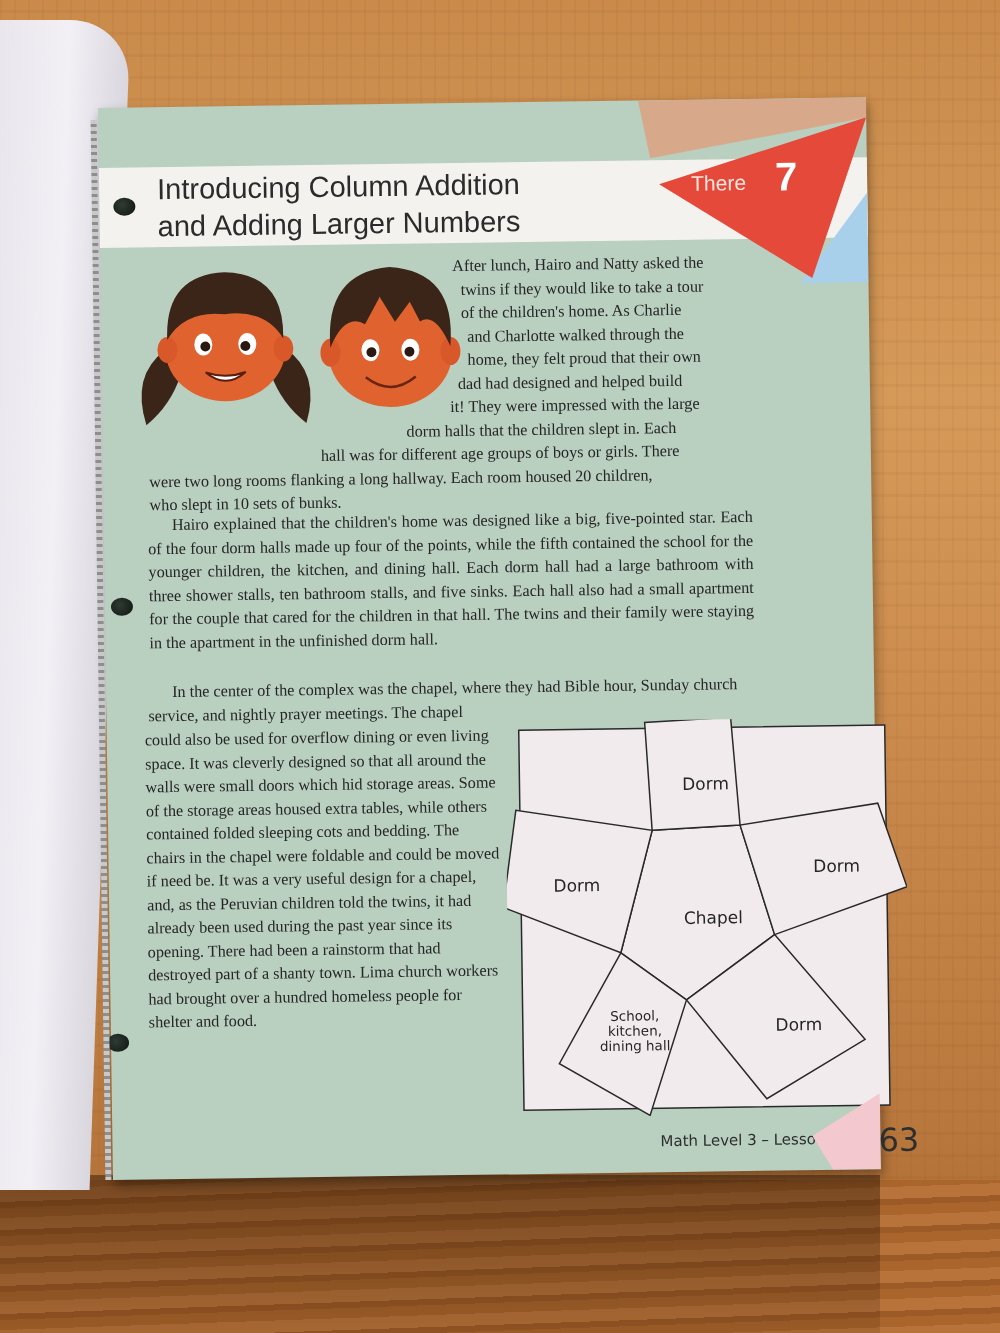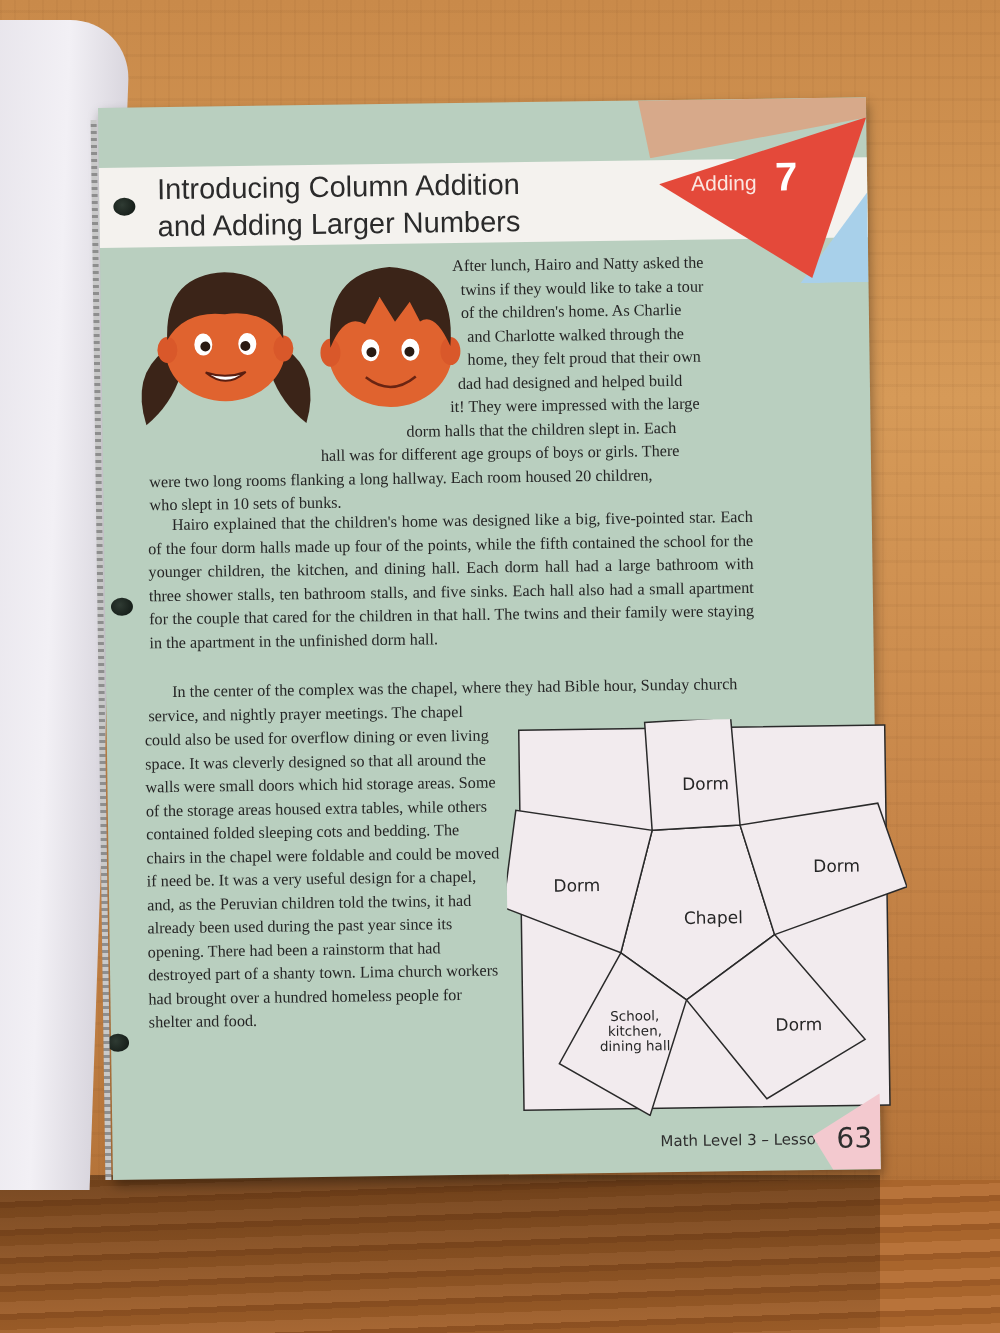--- a/index.html
+++ b/index.html
@@ -96,38 +96,38 @@
     .footer-text {
       position: absolute; left: 548px; top: 1032px;
       font-family: "DejaVu Sans", sans-serif; font-size: 15px; color: #2e2e2e;
     }
     .page-tab {
       position: absolute; left: 700px; top: 996px; width: 68px; height: 76px;
       background: #f3c9cf;
       clip-path: polygon(0 55%, 100% 0, 100% 100%, 30% 100%);
     }
     .page-num {
-      position: absolute; left: 724px; top: 1024px;
-      font-family: "DejaVu Sans", sans-serif; font-size: 28px; color: #2e2e2e;
+      position: absolute; left: 766px; top: 1024px;
+      font-family: "DejaVu Sans", sans-serif; font-size: 32px; color: #2e2e2e;
     }
   </style>
 </head>
 <body>
 
 <div class="wood-grain"></div>
 <div class="bottom-board"></div>
 <div class="bottom-shadow"></div>
 <div class="left-page"></div>
 
 <div class="page">
   <div class="tan-shape"></div>
   <div class="title-band"></div>
   <div class="blue-tri"></div>
   <div class="red-tri"></div>
-  <span class="lesson-label">Adding</span>
+  <span class="lesson-label">There</span>
   <span class="lesson-num">7</span>
 
   <div class="page-title">
     <div>Introducing Column Addition</div>
     <div>and Adding Larger Numbers</div>
   </div>
 
   <div class="hole" style="left:14px; top:90px;"></div>
   <div class="hole" style="left:6px; top:490px;"></div>
   <div class="hole" style="left:-4px; top:926px;"></div>

